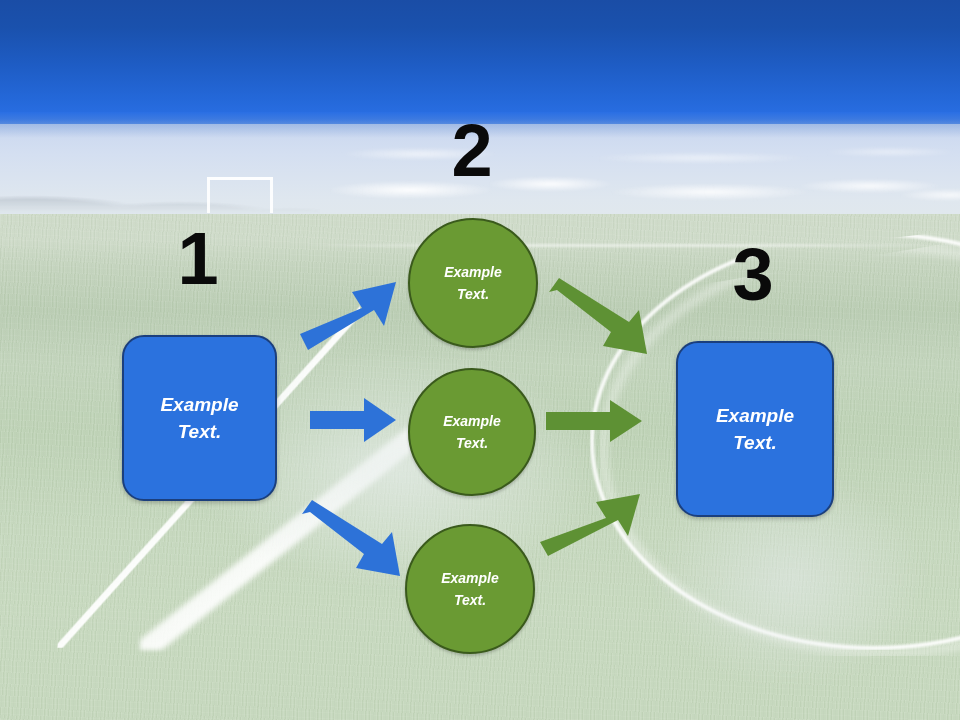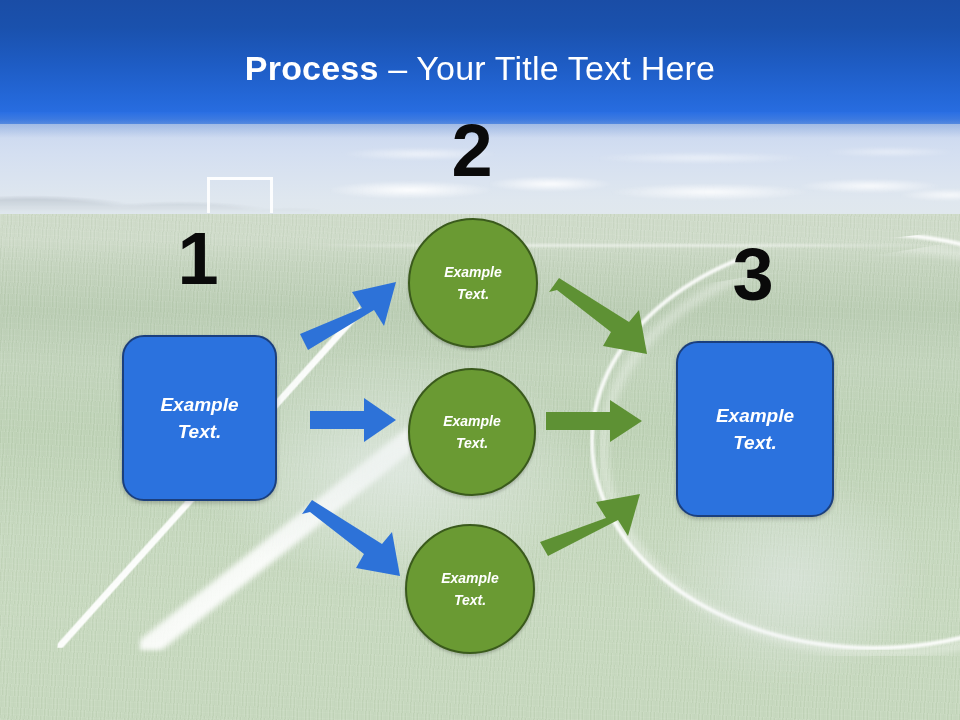--- a/index.html
+++ b/index.html
@@ -350,23 +350,20 @@
 
     <div class="goal">
       <div class="crossbar"></div>
       <div class="post-l"></div>
       <div class="post-r"></div>
     </div>
   </div>
 
   <div class="title-band"></div>
   <div class="title-fade"></div>
-  <div class="title-text">
-    <span class="strong">Process</span><span class="light"> – Your Title Text Here</span>
-  </div>
 
   <div class="step-num num-1">1</div>
   <div class="step-num num-2">2</div>
   <div class="step-num num-3">3</div>
 
   <div class="blue-box box-left">
     <div class="bx-label">Example
 Text.</div>
   </div>
 

